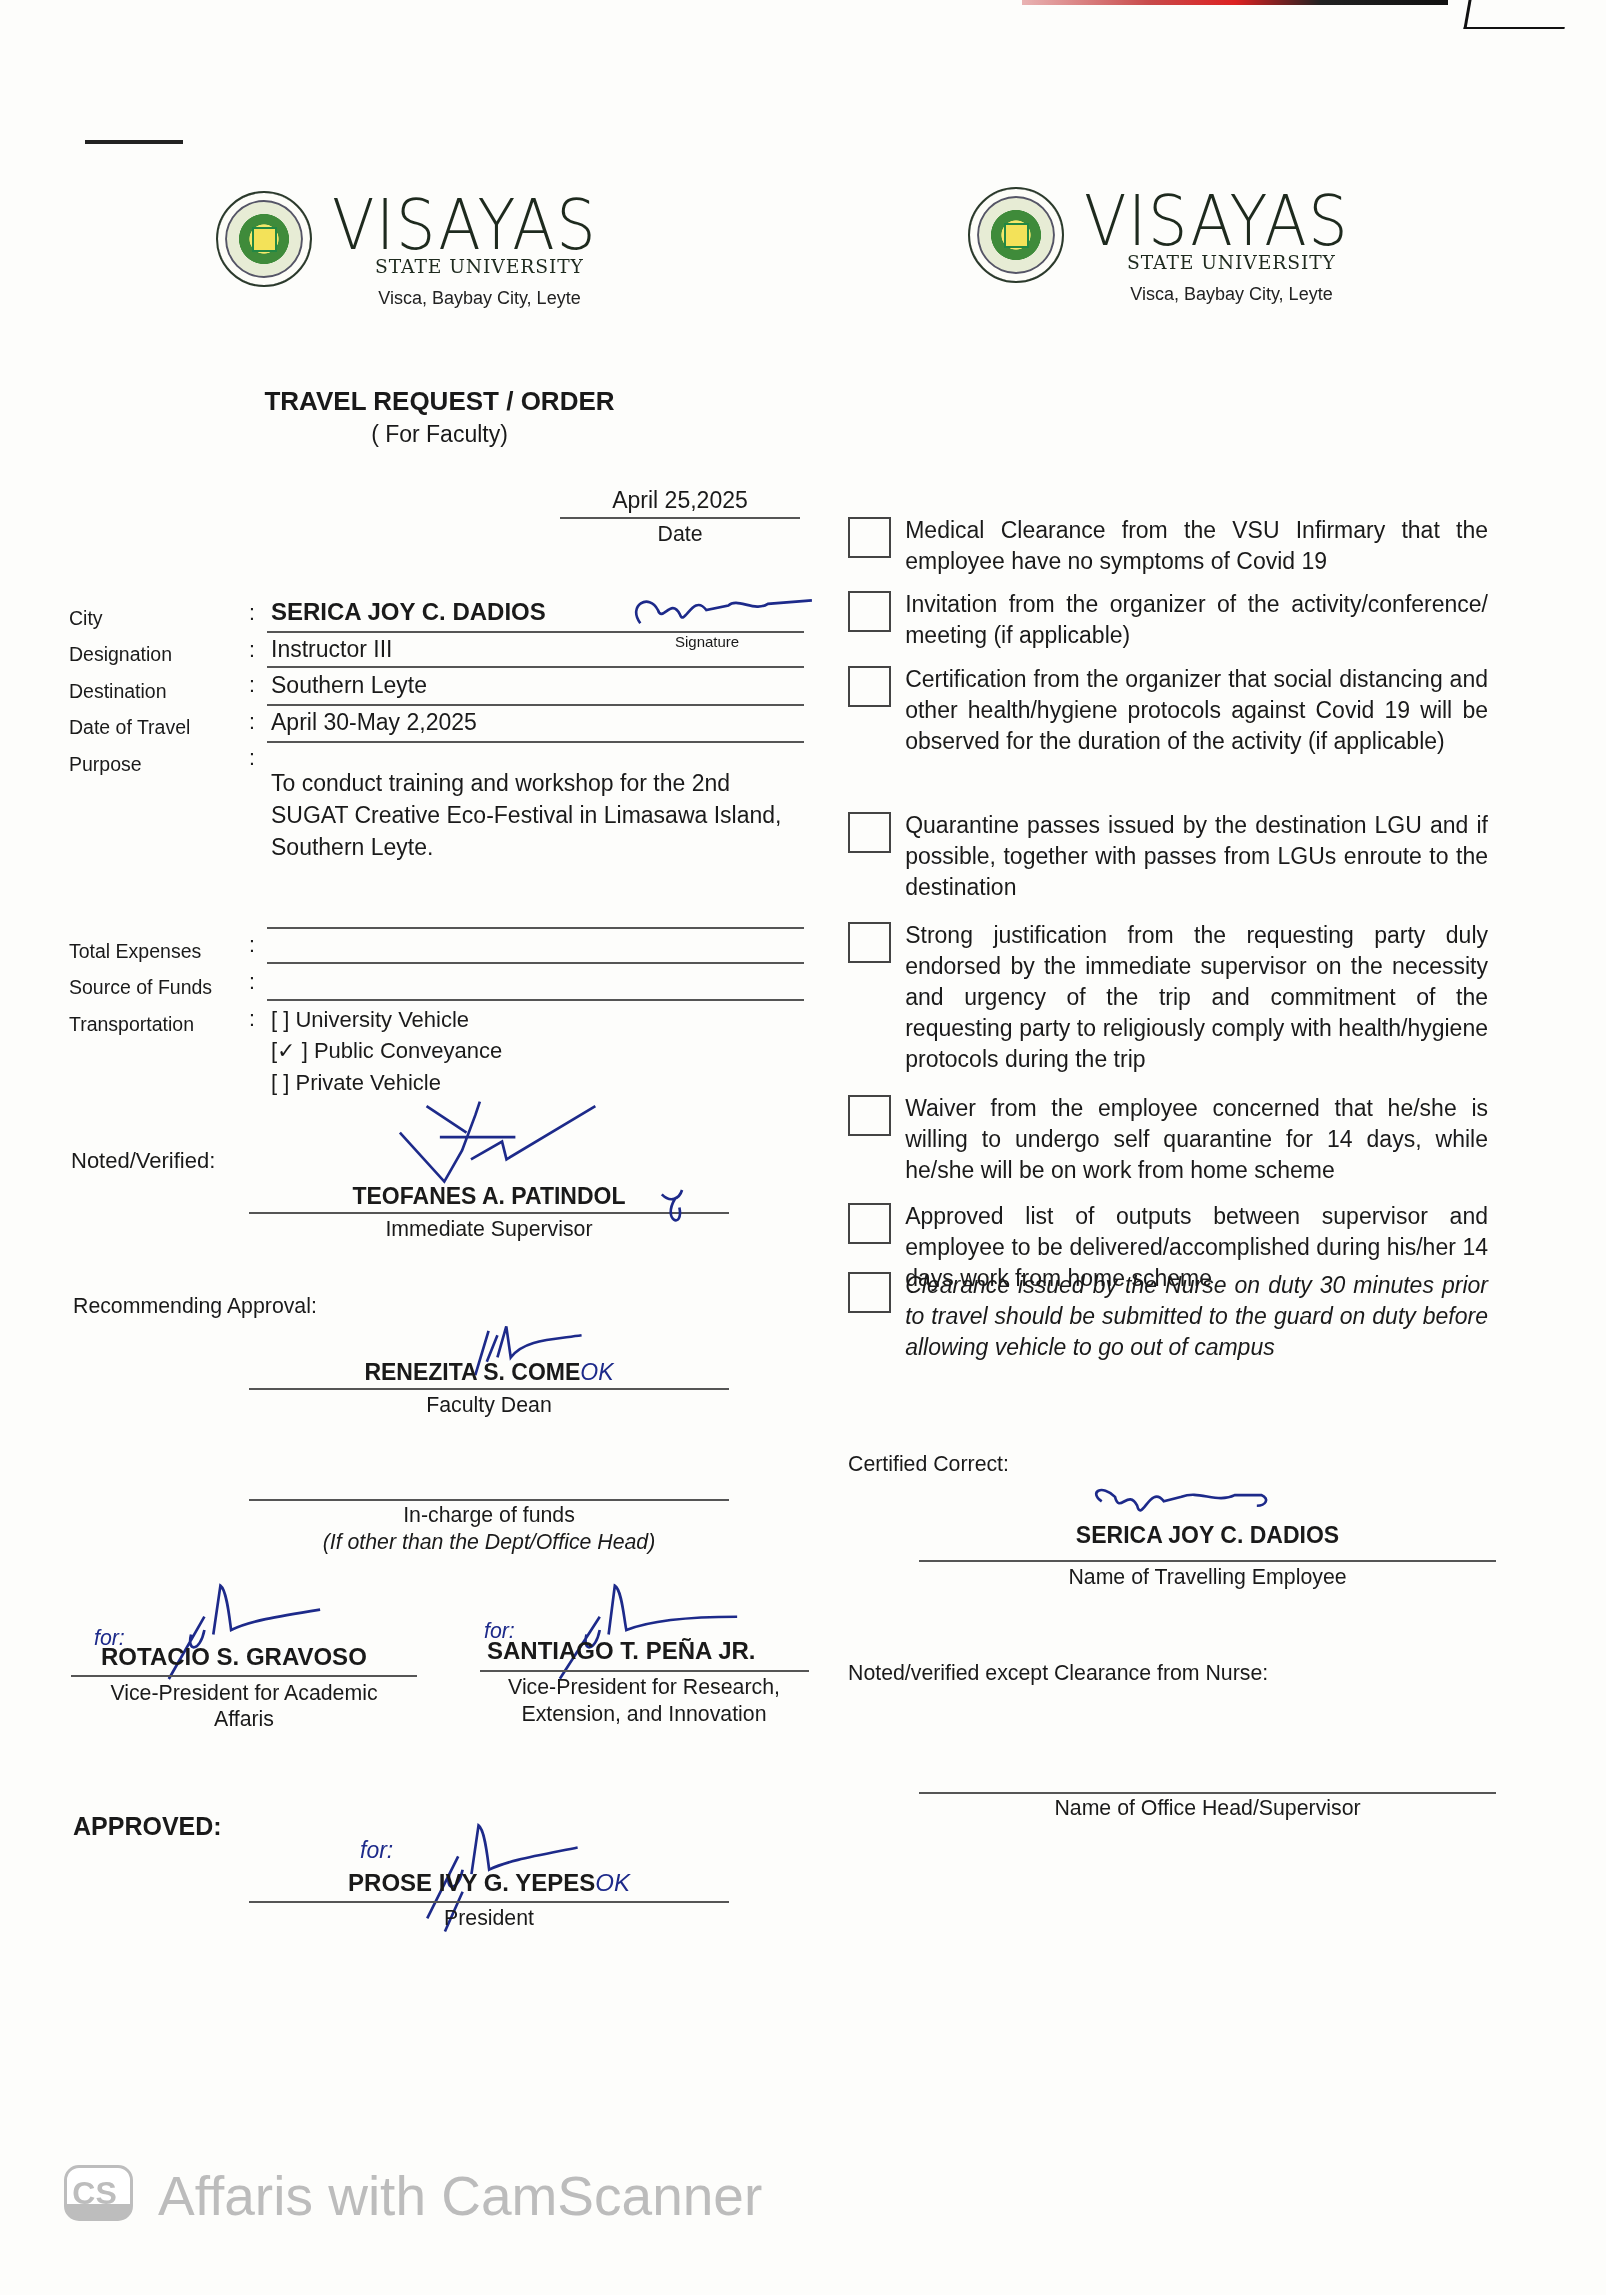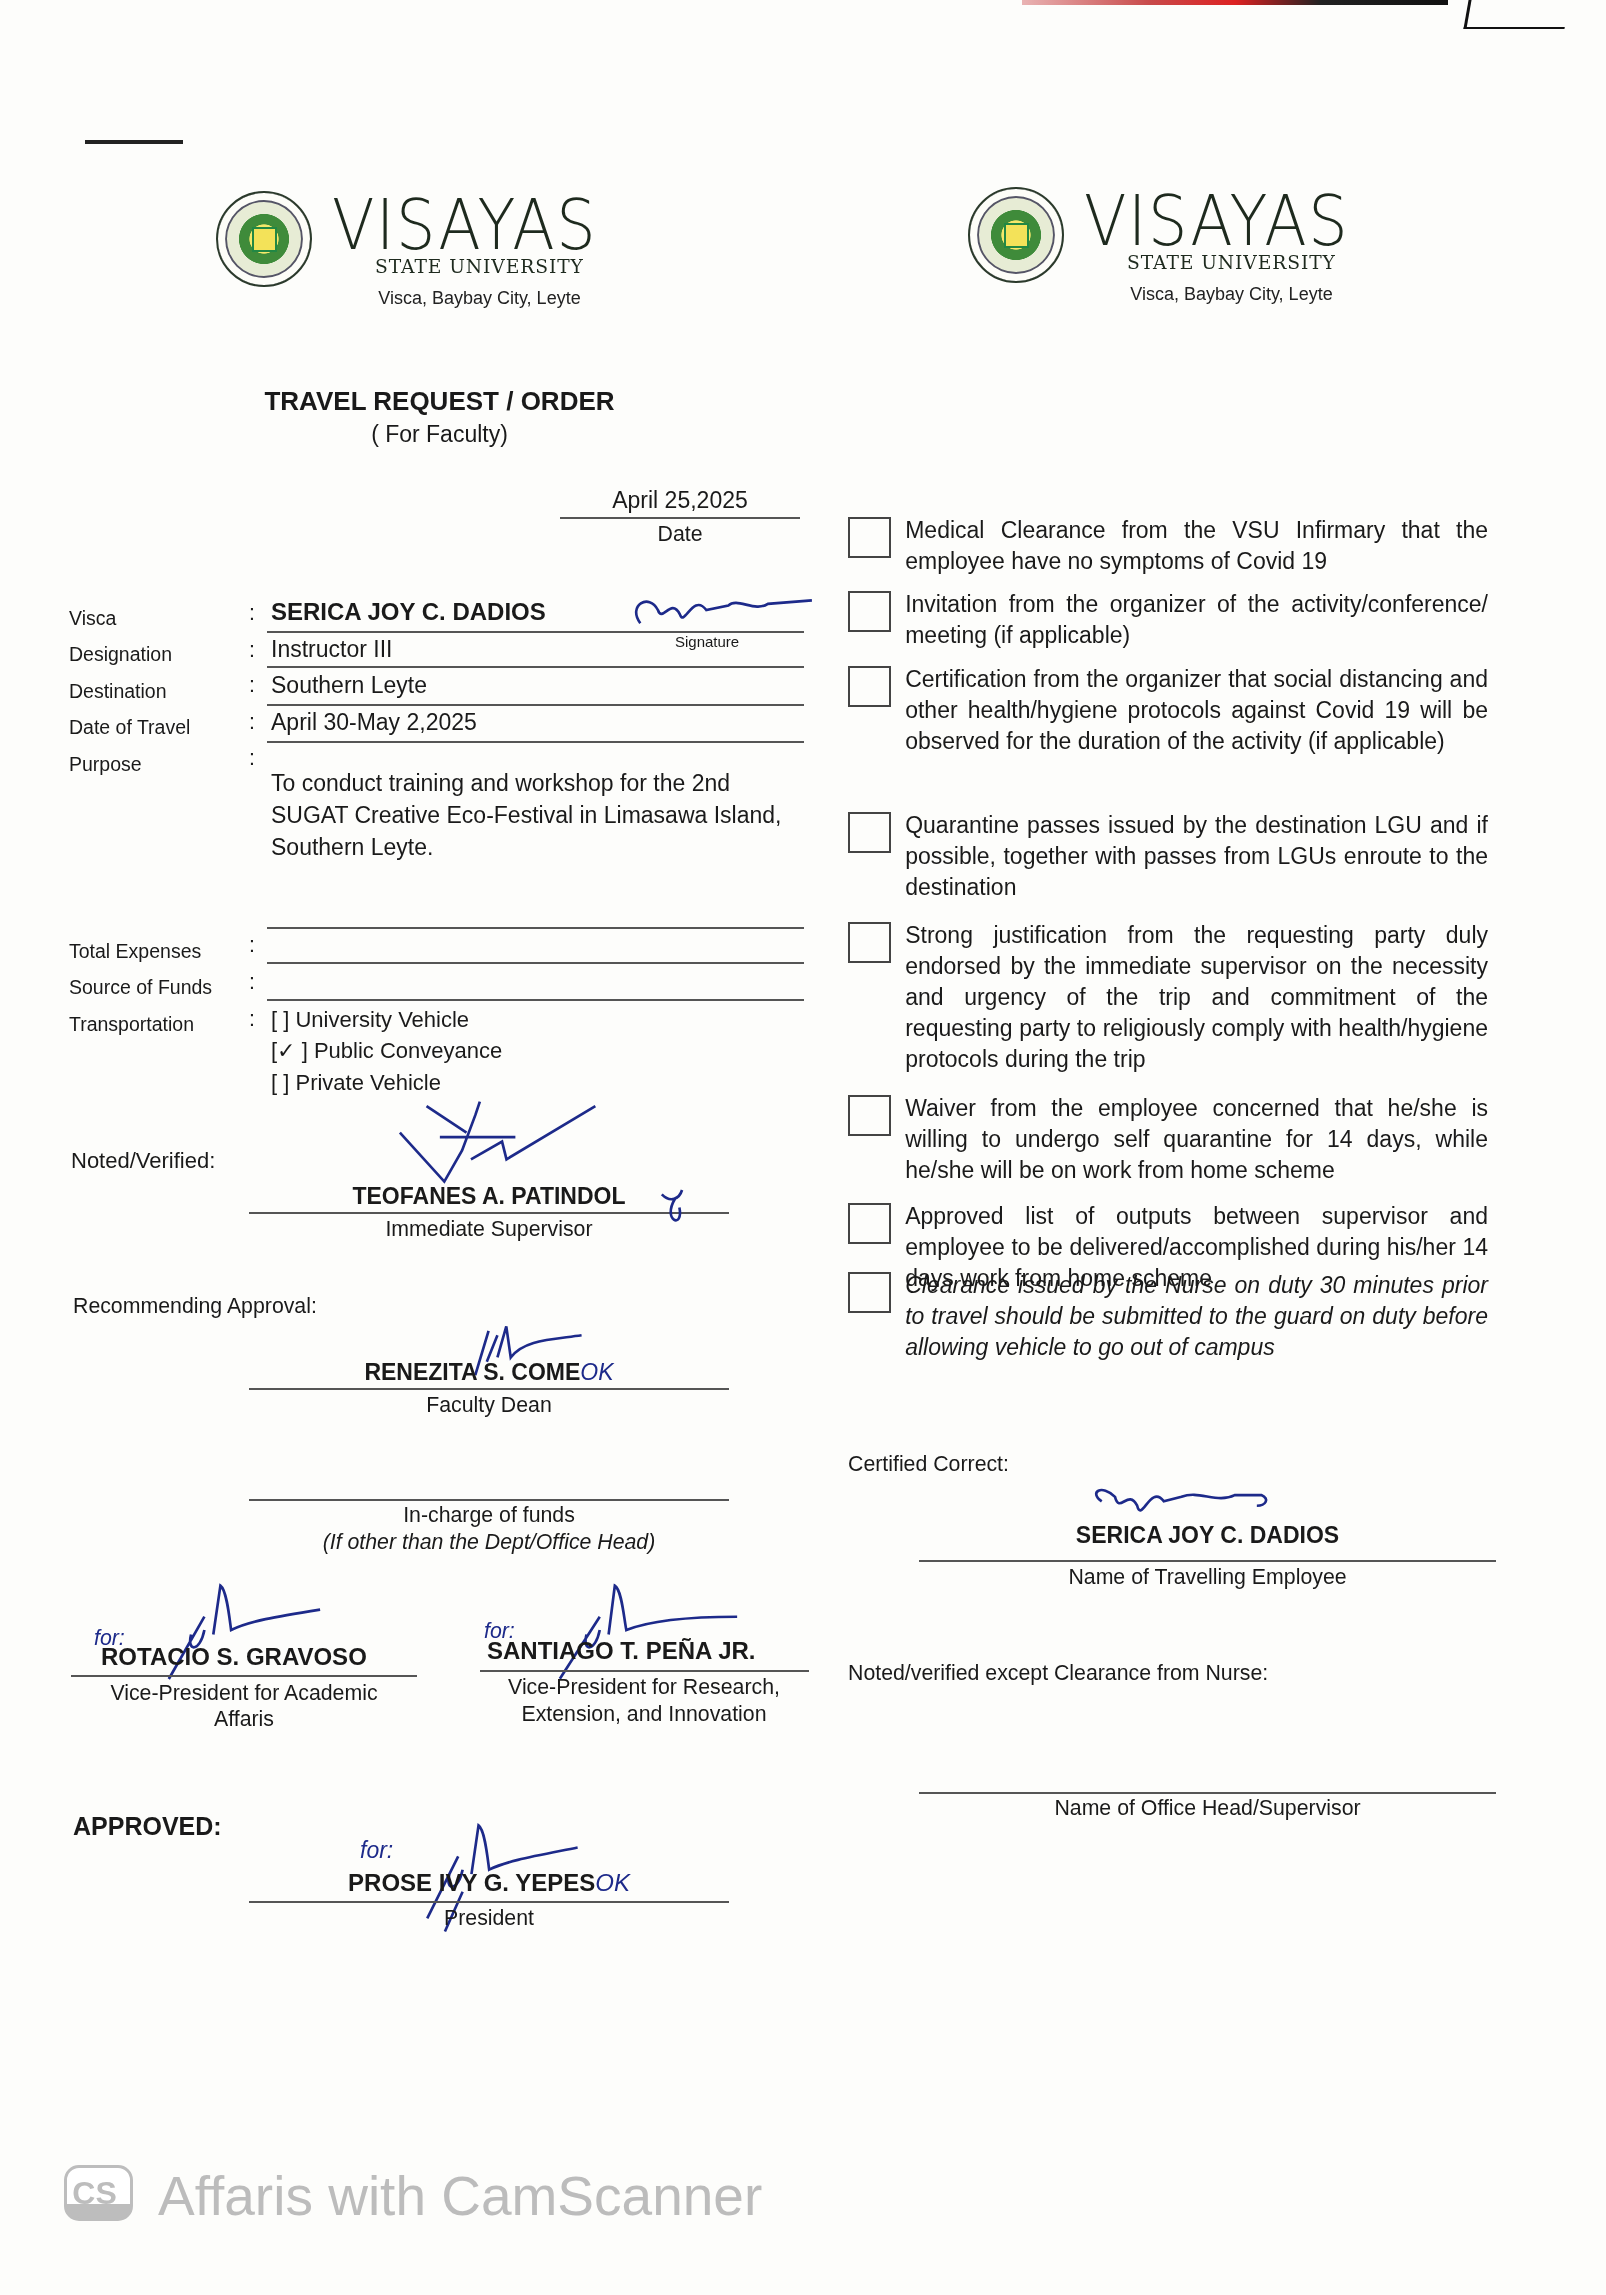--- a/index.html
+++ b/index.html
@@ -76,21 +76,21 @@
 
 <div class="title" style="left:204px; top:386px; width:471px;">
   <div>TRAVEL REQUEST / ORDER</div>
   <div class="subtitle">( For Faculty)</div>
 </div>
 
 <div class="val center" style="left:560px; top:487px; width:240px;">April 25,2025</div>
 <div class="line" style="left:560px; top:517px; width:240px;"></div>
 <div class="label center" style="left:560px; top:522px; width:240px; font-size:21.3px;">Date</div>
 
-<div class="label" style="left:69px; top:607px;">Visca</div>
+<div class="label" style="left:69px; top:607px;">City</div>
 <div class="colon" style="left:249px; top:601px;">:</div>
 <div class="val bold" style="left:271px; top:598px; font-size:24px;">SERICA JOY C. DADIOS</div>
 <div class="line" style="left:267px; top:631px; width:537px;"></div>
 <div class="sig" style="left:622px; top:588px;">
   <svg width="195" height="44" viewBox="0 0 220 50">
       <path d="M20 40 C 5 20, 30 5, 40 25 C 45 40, 55 10, 65 30 C 70 45, 80 5, 95 25 L 120 20 C 130 10, 150 28, 165 18 L 215 14" stroke="#1d2a8a" stroke-width="3" fill="none"></path>
     </svg>
 </div>
 <div class="label" style="left:675px; top:633px; font-size:15px;">Signature</div>
 

